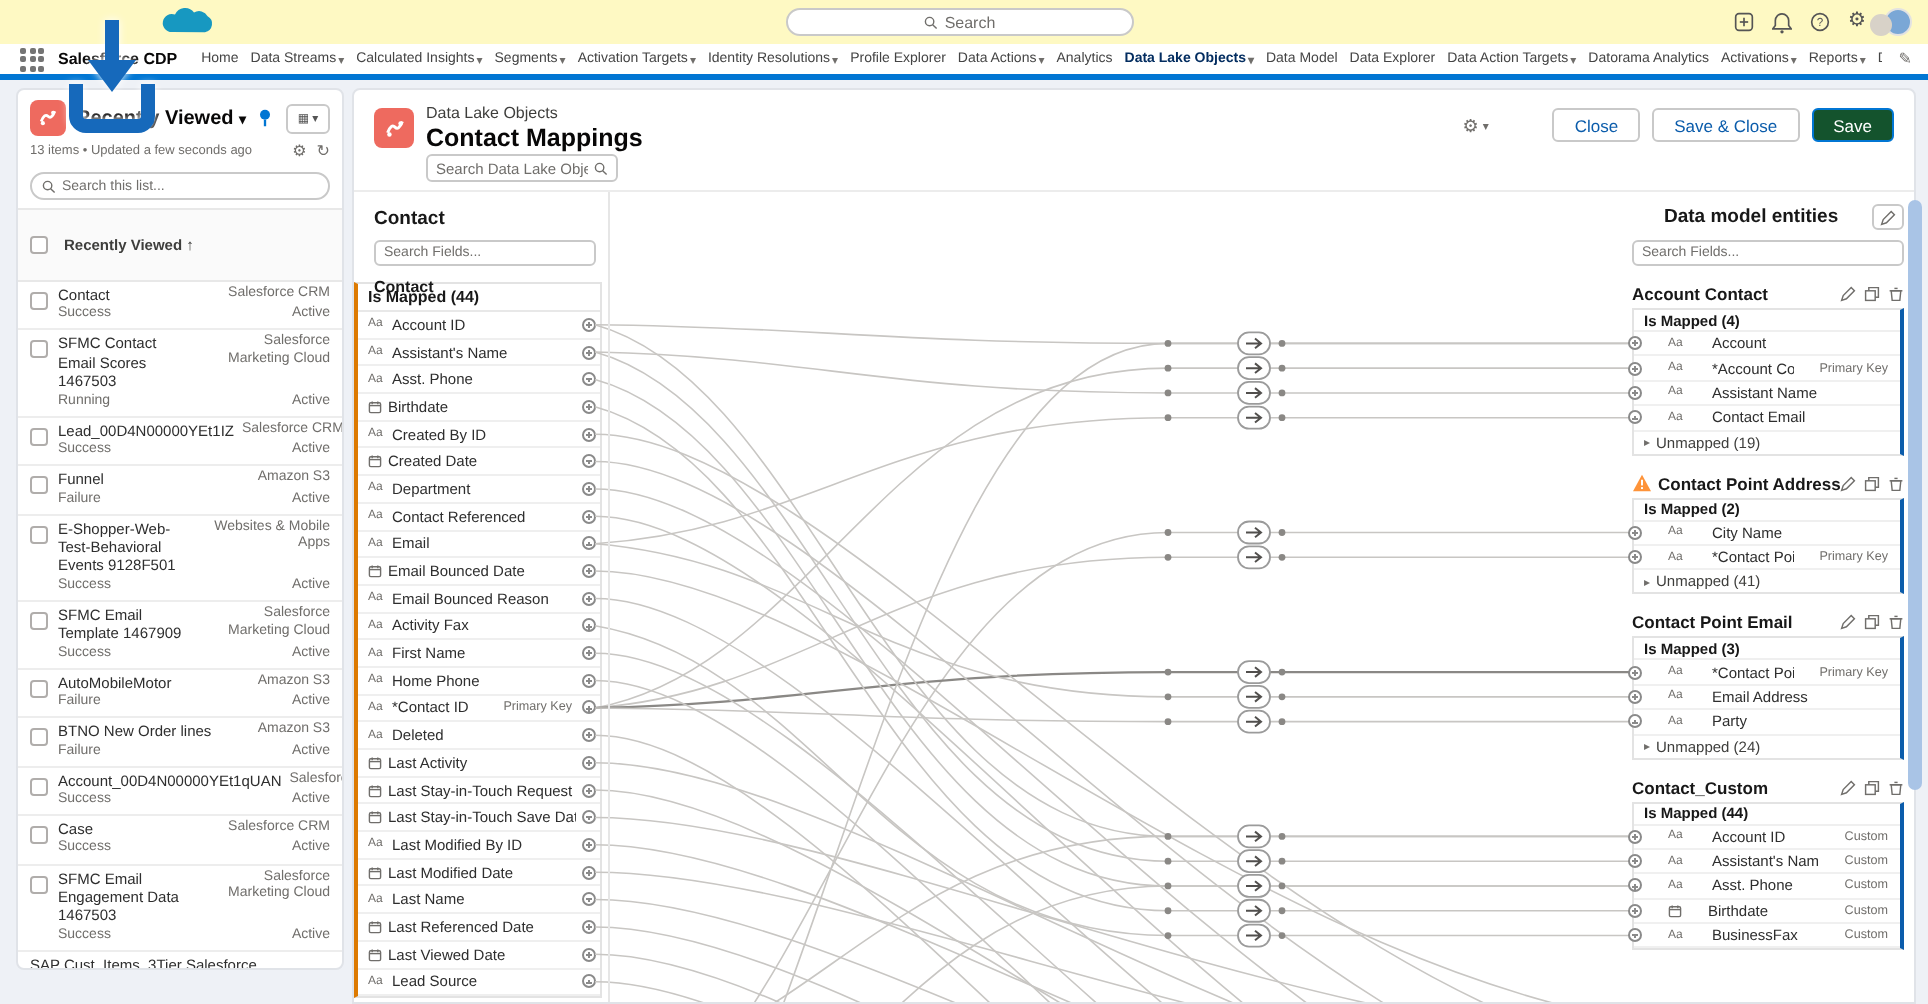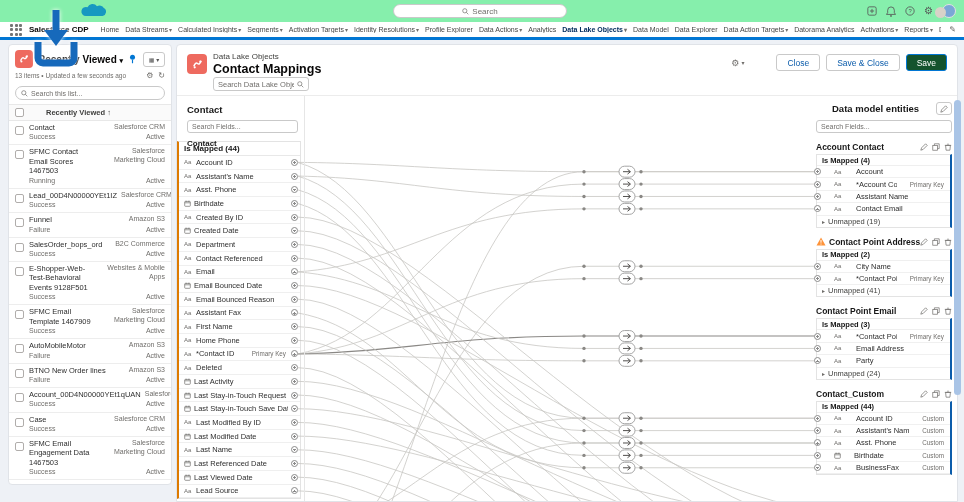--- a/index.html
+++ b/index.html
@@ -1,21 +1,21 @@
 <!DOCTYPE html>
 <html><head>
 <meta charset="utf-8">
 <style>
   * { margin:0; padding:0; box-sizing:border-box; }
   html,body { width:964px; height:502px; overflow:hidden; background:#eef1f6;
     font-family:"Liberation Sans", sans-serif; color:#181818; }
   .app { position:relative; width:964px; height:502px; }
 
   
-  .ghead { position:absolute; left:0; top:0; width:964px; height:22px; background:#86efac; z-index:3;}
+  .ghead { position:absolute; left:0; top:0; width:964px; height:22px; background:#fef9c3; z-index:3;}
   .logo { position:absolute; left:80px; top:2px; width:28px; height:18px;}
   .gsearch { position:absolute; left:393px; top:4px; width:174px; height:14px; border:1px solid #c9c9c9;
     border-radius:8px; background:#fff; display:flex; align-items:center; justify-content:center; gap:3px;
     color:#706e6b; font-size:8px; }
   .gicons { position:absolute; right:8px; top:3px; height:16px; display:flex; align-items:center; gap:9px; color:#555; }
   .gicons .gi { font-size:10px; line-height:1; }
   .avatar { width:14px; height:14px; border-radius:50%; background:#7aa7d6; border:1px solid #e2e2e2; position:relative;}
   .avatar::after{ content:""; position:absolute; left:-8px; top:2px; width:11px; height:11px; border-radius:50%; background:#d8d2c8;}
 
   
@@ -45,21 +45,21 @@
   .sb-title { font-size:10px; font-weight:bold; color:#080707; white-space:nowrap;}
   .sb-title .caret{ font-size:7px; }
   .pin { width:9px; height:10px; }
   .viewbtn { margin-left:auto; width:22px; height:15px; border:1px solid #c9c9c9; border-radius:3px;
     background:#fff; font-size:6px; color:#555; display:flex; align-items:center; justify-content:center; gap:2px;}
   .sb-row2 { display:flex; align-items:center; margin-top:3px;}
   .sb-meta { font-size:6.5px; color:#706e6b; }
   .sb-tools { margin-left:auto; display:flex; gap:5px; font-size:8px; color:#706e6b;}
   .sb-search { margin:4px 6px 4px 6px; height:14px; border:1px solid #c9c9c9; border-radius:8px;
     display:flex; align-items:center; gap:3px; padding:0 5px; color:#706e6b; font-size:7px;}
-  .lst-head { display:flex; align-items:center; gap:22px; padding:3px 6px; border-top:1px solid #e8e8e8;
+  .lst-head { display:flex; align-items:center; gap:8px; padding:13px 6px; border-top:1px solid #e8e8e8;
     border-bottom:1px solid #e8e8e8; background:#fafafa;}
   .lst-head .hl { font-size:7.5px; font-weight:bold; color:#3e3e3c;}
   .chk { width:9px; height:9px; border:1px solid #b0adab; border-radius:2px; background:#fff; flex:none;}
   .sb-list { }
   .sb-item { display:flex; gap:5px; padding:2px 6px 3px 6px; border-bottom:1px solid #ededed;}
   .sb-item .chk { margin-top:3px;}
   .sb-body { flex:1; min-width:0;}
   .sb-l1 { display:flex; gap:4px; }
   .si-name { font-size:7.5px; color:#2e2e2e; line-height:1.25; flex:1;}
   .si-src { font-size:7px; color:#706e6b; text-align:right; line-height:1.25; flex:none; max-width:64px;}
@@ -322,33 +322,20 @@
         </div>
         <div class="sb-item">
           <span class="chk"></span>
           <div class="sb-body">
             <div class="sb-l1">
               <span class="si-name">Funnel</span>
               <span class="si-src">Amazon S3</span>
             </div>
             <div class="sb-l2">
               <span>Failure</span>
-              <span>Active</span>
-            </div>
-          </div>
-        </div>
-        <div class="sb-item">
-          <span class="chk"></span>
-          <div class="sb-body">
-            <div class="sb-l1">
-              <span class="si-name">SalesOrder_bops_ord</span>
-              <span class="si-src">B2C Commerce</span>
-            </div>
-            <div class="sb-l2">
-              <span>Success</span>
               <span>Active</span>
             </div>
           </div>
         </div>
         <div class="sb-item">
           <span class="chk"></span>
           <div class="sb-body">
             <div class="sb-l1">
               <span class="si-name">E-Shopper-Web-Test-Behavioral Events 9128F501</span>
               <span class="si-src">Websites &amp; Mobile Apps</span>
@@ -675,21 +662,21 @@
             <span class="flabel">Email Bounced Date</span>
             <span class="port lport"></span>
           </div>
           <div class="frow">
             <span class="ticon">Aa</span>
             <span class="flabel">Email Bounced Reason</span>
             <span class="port lport"></span>
           </div>
           <div class="frow">
             <span class="ticon">Aa</span>
-            <span class="flabel">Assistant Fax</span>
+            <span class="flabel">Activity Fax</span>
             <span class="port lport"></span>
           </div>
           <div class="frow">
             <span class="ticon">Aa</span>
             <span class="flabel">First Name</span>
             <span class="port lport"></span>
           </div>
           <div class="frow">
             <span class="ticon">Aa</span>
             <span class="flabel">Home Phone</span>

